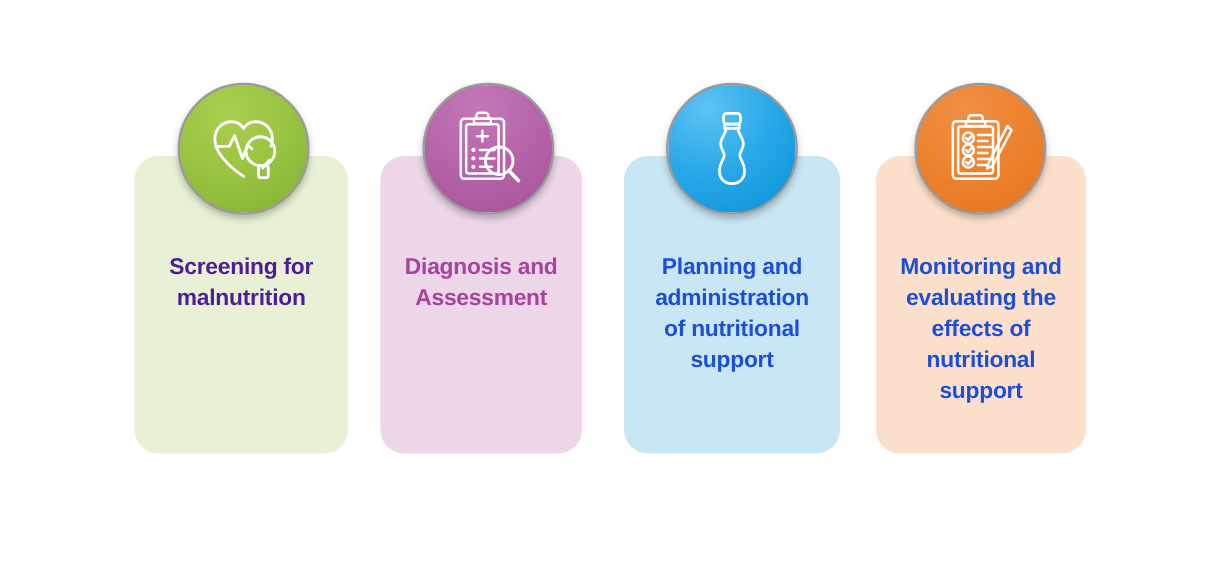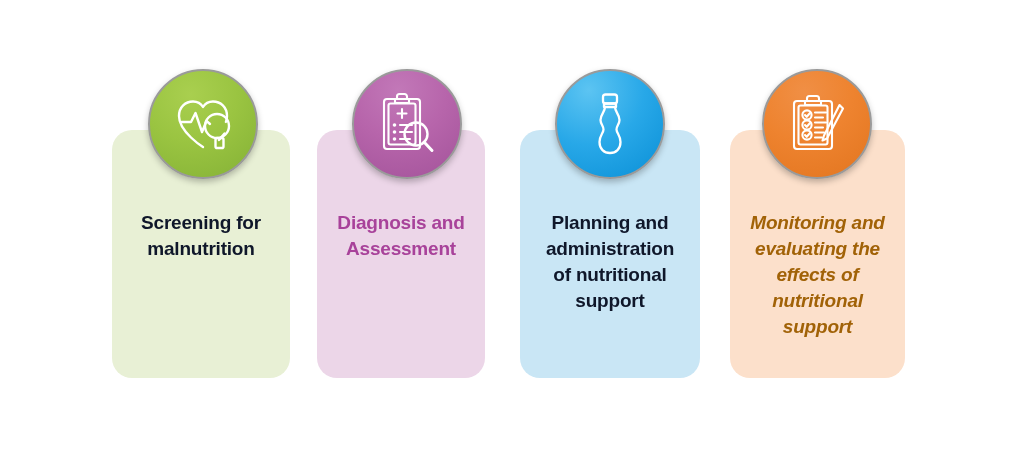--- a/index.html
+++ b/index.html
@@ -83,21 +83,21 @@
   #badge-4 {
     background: radial-gradient(circle at 38% 20%, #f08f45 0%, #ee832f 45%, #e2751f 100%);
   }
 </style>
 </head>
 <body>
 
 <div id="infographic" style="background: rgb(255, 255, 255);">
 
   <div class="card" id="card-1" style="background: rgb(232, 240, 213);">
-    <div class="card-label" id="label-1" style="color: #0f172a;">Screening for<br>malnutrition</div>
+    <div class="card-label" id="label-1" style="color: #4c1d95;">Screening for<br>malnutrition</div>
   </div>
   <div class="badge" id="badge-1">
     <span>
       <svg width="64" height="60" viewBox="0 0 64 60" fill="none" stroke="#ffffff" stroke-width="2.4" stroke-linecap="round" stroke-linejoin="round">
         <path d="M32 53 C32 53 8 38 8 22 C8 13 14.5 7.5 22 7.5 C27 7.5 30.2 10 32 13 C33.8 10 37 7.5 42 7.5 C49.5 7.5 56 13 56 22 C56 24 55.6 26 54.9 27.9"></path>
         <path d="M10 28 H20 L24.5 19 L31 38 L35.5 27 L39 30"></path>
         <circle cx="46" cy="32" r="12"></circle>
         <path d="M53.5 39.5 L48 46"></path>
         <rect x="44.5" y="44" width="8" height="10" rx="1.6"></rect>
       </svg>
@@ -119,34 +119,34 @@
         <circle cx="18.5" cy="40" r="1.8" fill="#ffffff" stroke="none"></circle>
         <circle cx="18.5" cy="47" r="1.8" fill="#ffffff" stroke="none"></circle>
         <path d="M24 33 h12 M24 40 h12 M24 47 h10"></path>
         <circle cx="40" cy="42" r="11.5" stroke-width="2.4"></circle>
         <path d="M48 50 L56 58.5" stroke-width="3"></path>
       </svg>
     </span>
   </div>
 
   <div class="card" id="card-3" style="background: rgb(201, 230, 245);">
-    <div class="card-label" id="label-3" style="color: #0f172a;">Planning and<br>administration<br>of nutritional<br>support</div>
+    <div class="card-label" id="label-3" style="color: #1d4ed8;">Planning and<br>administration<br>of nutritional<br>support</div>
   </div>
   <div class="badge" id="badge-3">
     <span>
       <svg width="44" height="64" viewBox="0 0 44 64" fill="none" stroke="#ffffff" stroke-width="2.3" stroke-linecap="round" stroke-linejoin="round">
         <rect x="15" y="2.5" width="14" height="9" rx="2.6"></rect>
         <path d="M16 11.5 h12 v3.5 h-12 z"></path>
         <path d="M17 15 C17 20 12.5 22.5 12.5 28 C12.5 32 15.5 34 15.5 37.5 C15.5 41 11.5 43.5 11.5 50 C11.5 57 16 61 22 61 C28 61 32.5 57 32.5 50 C32.5 43.5 28.5 41 28.5 37.5 C28.5 34 31.5 32 31.5 28 C31.5 22.5 27 20 27 15"></path>
       </svg>
     </span>
   </div>
 
   <div class="card" id="card-4" style="background: rgb(252, 224, 203);">
-    <div class="card-label" id="label-4" style="color: #a16207; font-style: italic;">Monitoring and<br>evaluating the<br>effects of<br>nutritional<br>support</div>
+    <div class="card-label" id="label-4" style="color: #1d4ed8;">Monitoring and<br>evaluating the<br>effects of<br>nutritional<br>support</div>
   </div>
   <div class="badge" id="badge-4">
     <span>
       <svg width="62" height="62" viewBox="0 0 62 62" fill="none" stroke="#ffffff" stroke-width="2.1" stroke-linecap="round" stroke-linejoin="round">
         <rect x="8" y="8" width="38" height="48" rx="3"></rect>
         <rect x="12.5" y="12.5" width="29" height="39" rx="2"></rect>
         <path d="M21 8 V5.5 A2.5 2.5 0 0 1 23.5 3 h7 A2.5 2.5 0 0 1 33 5.5 V8"></path>
         <path d="M19 8 h16 v4 h-16 z"></path>
         <circle cx="21" cy="22" r="4.6"></circle>
         <path d="M19 22 l1.7 1.8 l3.1 -3.6"></path>

